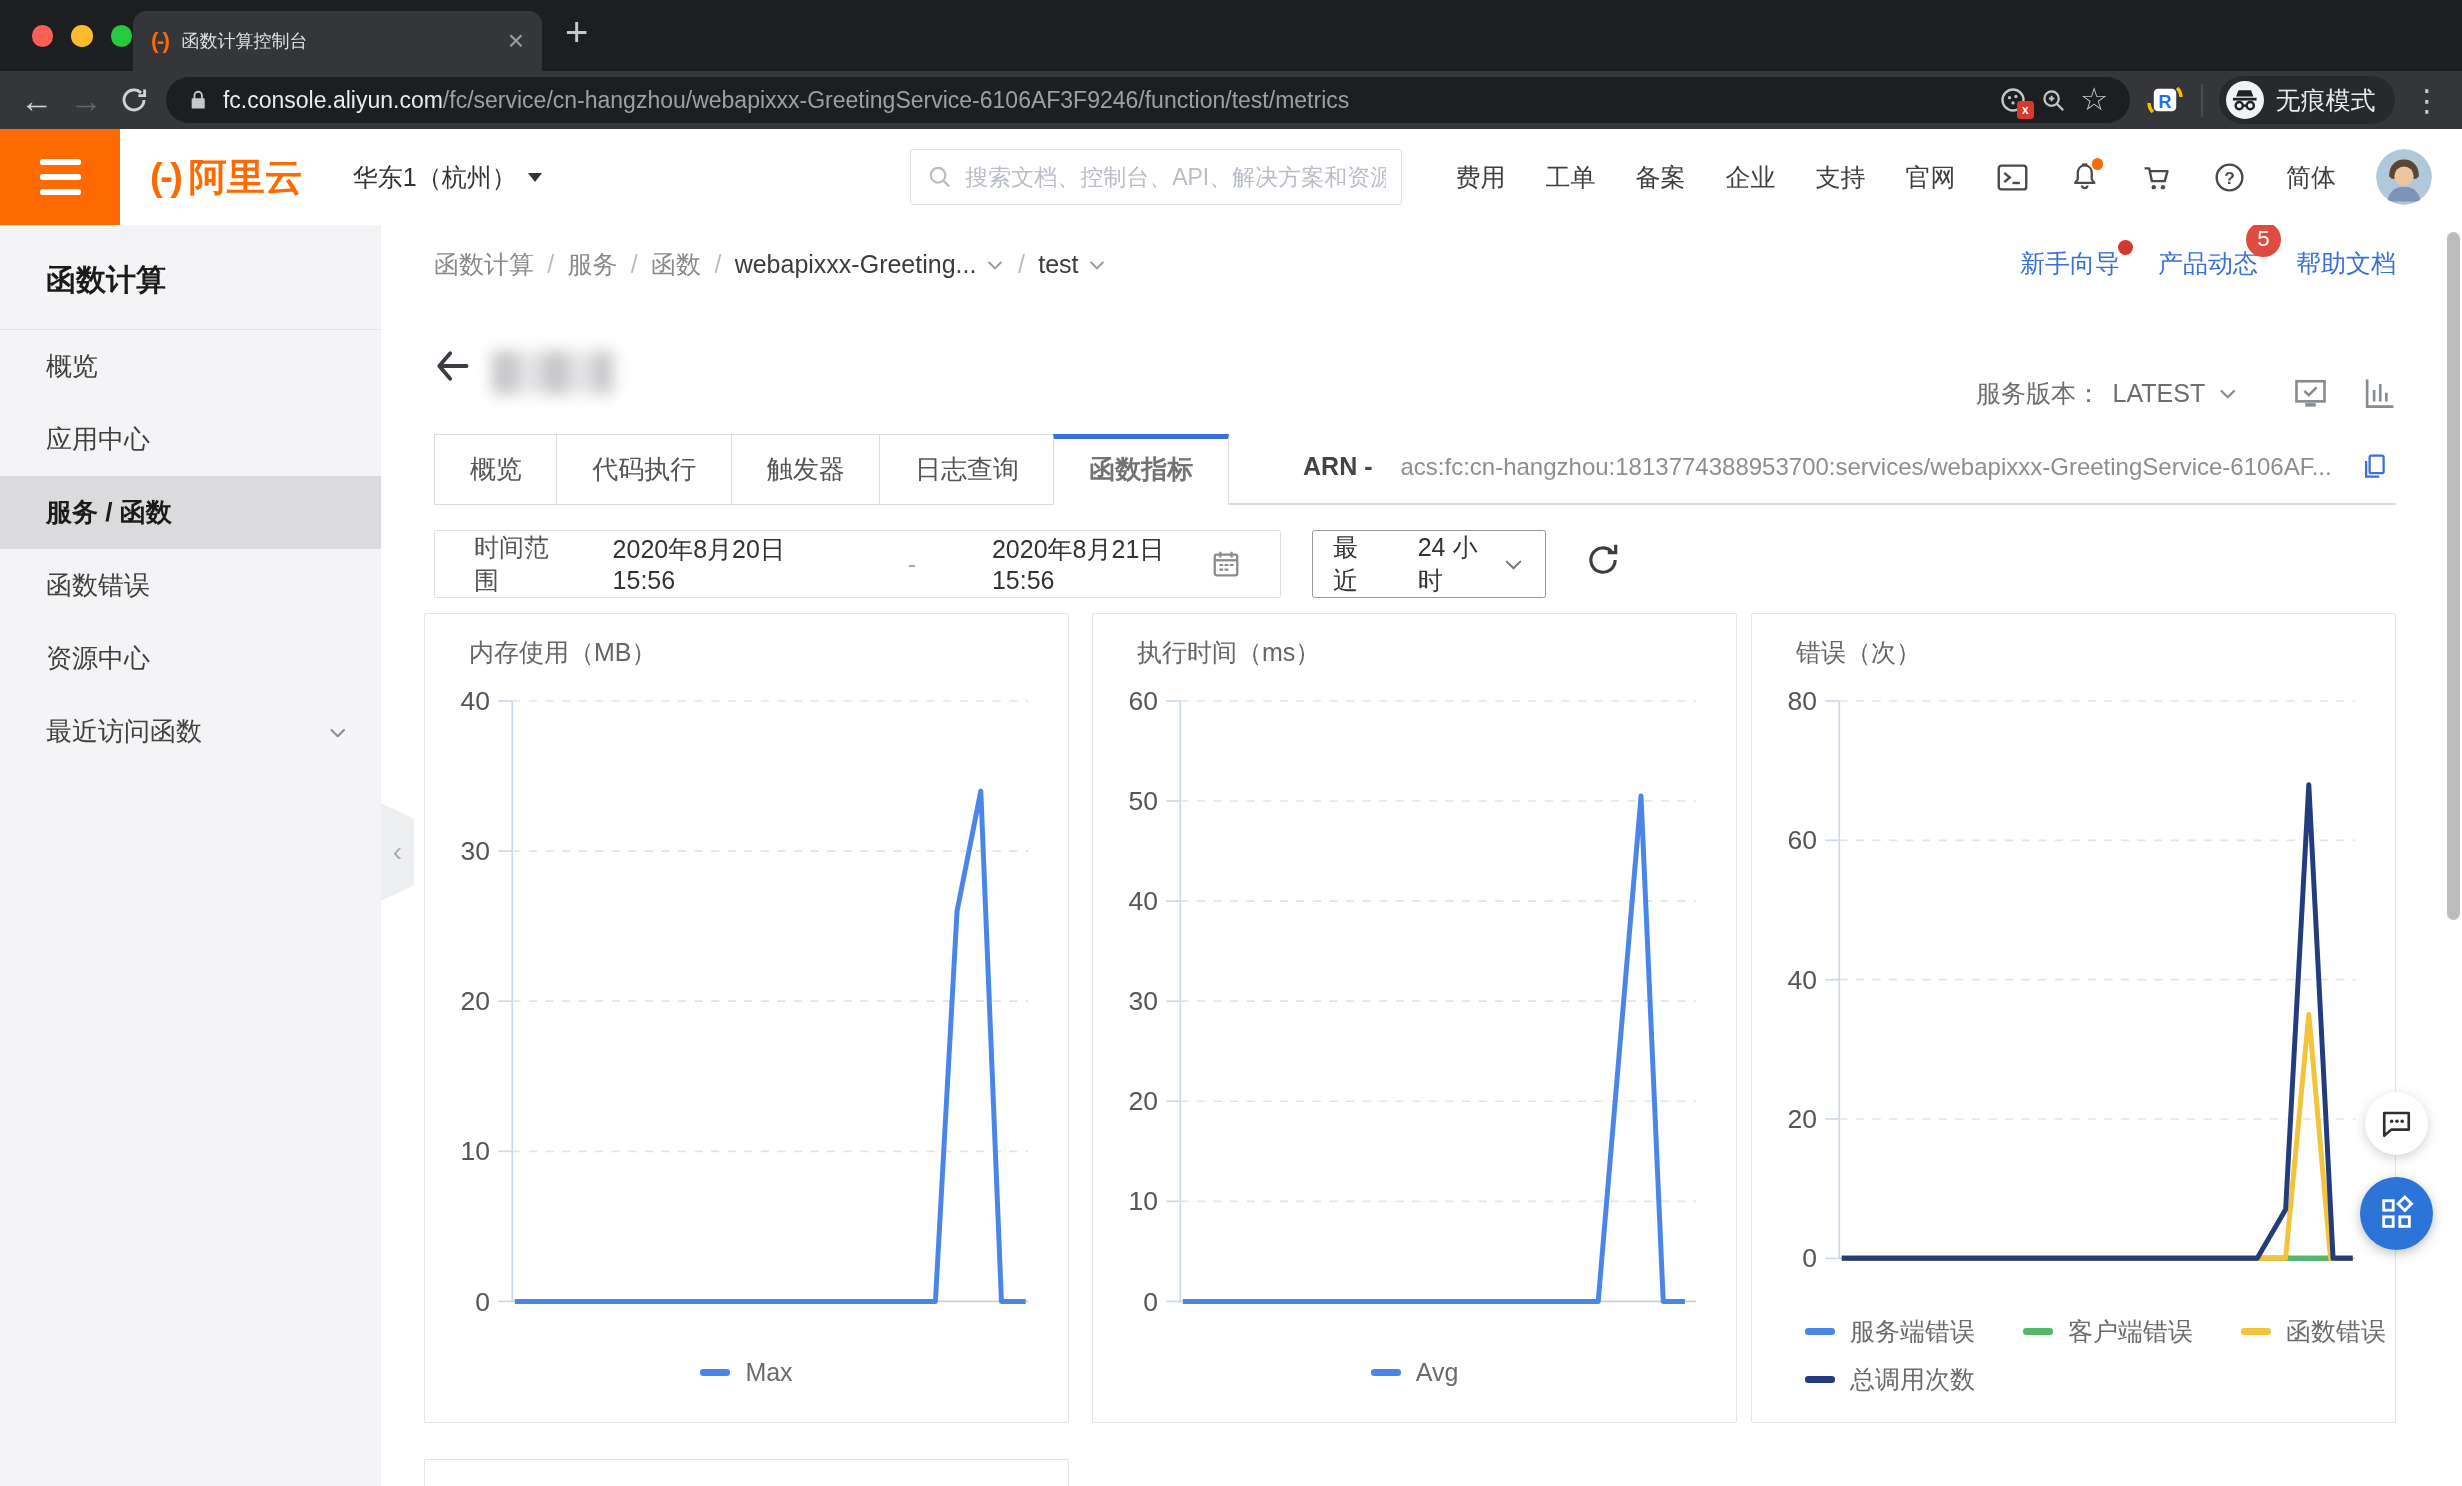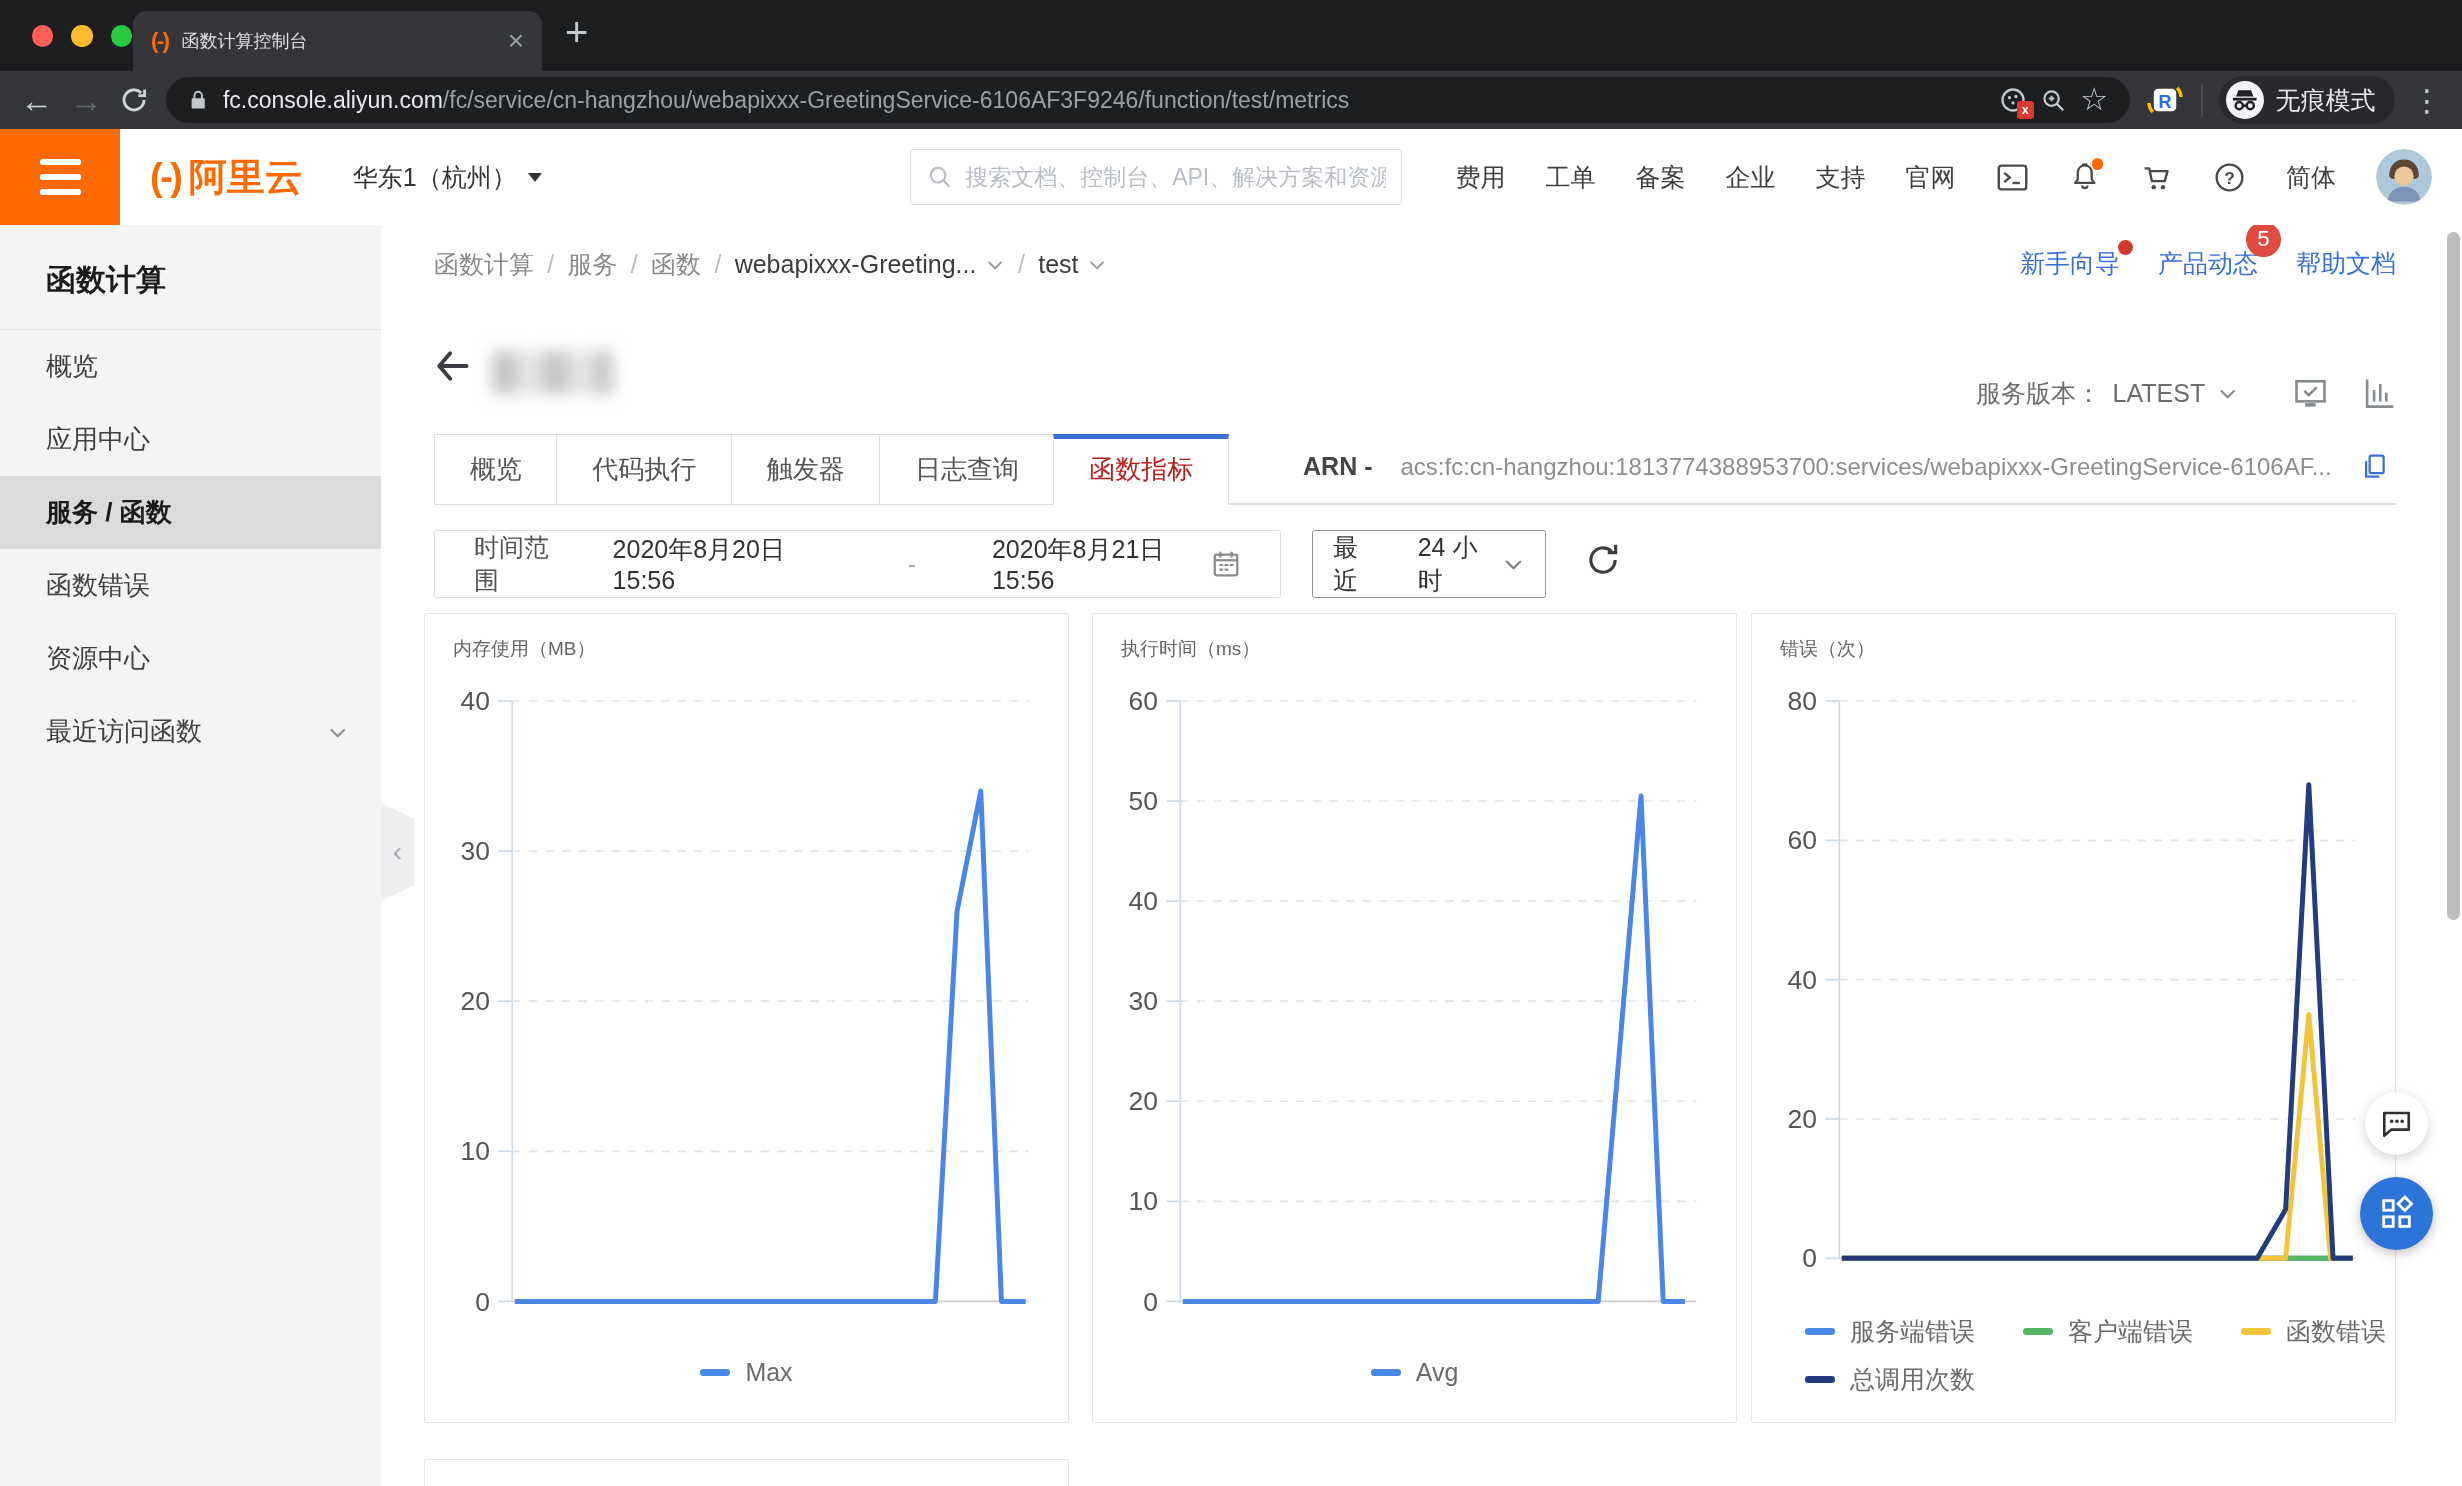--- a/index.html
+++ b/index.html
@@ -85,39 +85,39 @@
   .version-row{position:absolute;right:66px;top:131px;display:flex;align-items:center;gap:11.6px;color:#6d6d6d;font-size:25px;margin-top:20px;}
   .v-chev{color:#8a8a8a;display:flex;margin-right:21.5px;}
   .v-ic{color:#878c91;display:flex;margin-left:21.5px;}
 
   .tabs-row{position:absolute;left:53px;right:66px;top:207px;height:73px;}
   .tabs-row::after{content:"";position:absolute;left:0;right:0;bottom:0;height:1.7px;background:#dcdcdc;}
   .tabs-flex{position:absolute;left:0;bottom:0;display:flex;z-index:2;}
   .tab-item{height:71px;line-height:68px;padding:0 35px;background:#fff;border:1.7px solid #dcdcdc;margin-left:-1.7px;
             font-size:26px;color:#555;}
   .tab-item:first-child{margin-left:0;}
-  .tab-item.active{color:#b91c1c;border-top:5px solid #3a70d6;line-height:61px;border-bottom:1.7px solid #fff;background:#fff;z-index:3;}
+  .tab-item.active{color:#737373;border-top:5px solid #3a70d6;line-height:61px;border-bottom:1.7px solid #fff;background:#fff;z-index:3;font-weight:bold;}
   .arn-wrap{position:absolute;right:8.3px;top:20px;display:flex;align-items:center;gap:28px;z-index:1;justify-content:center;}
   .arn-label{font-size:25px;font-weight:bold;color:#444;}
   .arn-value{font-size:24px;color:#8e8e8e;}
   .copy-ic{color:#3a70d6;display:flex;}
 
   .time-box{position:absolute;left:53px;top:305px;width:847px;height:68px;border:1.7px solid #ddd;border-radius:2.5px;
             display:flex;align-items:center;padding:0 39px;font-size:25px;color:#333;}
   .tb-label{color:#555;margin-right:48px;}
   .tb-sep{color:#aaa;margin:0 76px;}
   .tb-cal{margin-left:auto;color:#8a8a8a;display:flex;}
   .quick-box{position:absolute;left:931px;top:305px;width:234px;height:68px;border:1.7px solid #979797;border-radius:2.5px;
              display:flex;align-items:center;padding:0 20px;font-size:25px;color:#333;}
   .qb-val{margin-left:35px;}
   .qb-chev{margin-left:auto;color:#777;display:flex;}
   .refresh-btn{position:absolute;left:1203px;top:316px;color:#3d3d3d;display:flex;}
 
   .card{position:absolute;top:388px;width:645px;height:810px;border:1.7px solid #e2e7e2;border-radius:1.7px;background:#fff;}
-  .chart-title{position:absolute;left:28px;top:21.5px;font-size:19px;color:#666;z-index:2;}
+  .chart-title{position:absolute;left:44px;top:21.5px;font-size:25px;color:#666;z-index:2;}
   .legend{position:absolute;left:0;right:0;display:flex;flex-direction:column;gap:15px;z-index:2;}
   .legend-row{display:flex;align-items:center;gap:48px;justify-content:center;}
   .legend.legend-left .legend-row{justify-content:flex-start;padding-left:53px;}
   .legend-item{display:flex;align-items:center;gap:15px;font-size:25px;color:#6b6b6b;}
   .swatch{width:30px;height:7.5px;border-radius:3.3px;display:block;}
 
   .bottom-card{position:absolute;left:43px;top:1234px;width:645px;height:50px;border:1.7px solid #e2e7e2;border-radius:1.7px;background:#fff;}
 
   .fab{position:absolute;border-radius:50%;display:flex;align-items:center;justify-content:center;}
   .fab-chat{left:1984px;top:867px;width:63px;height:63px;background:#fff;box-shadow:0 3.3px 11.6px rgba(0,0,0,.18);}

